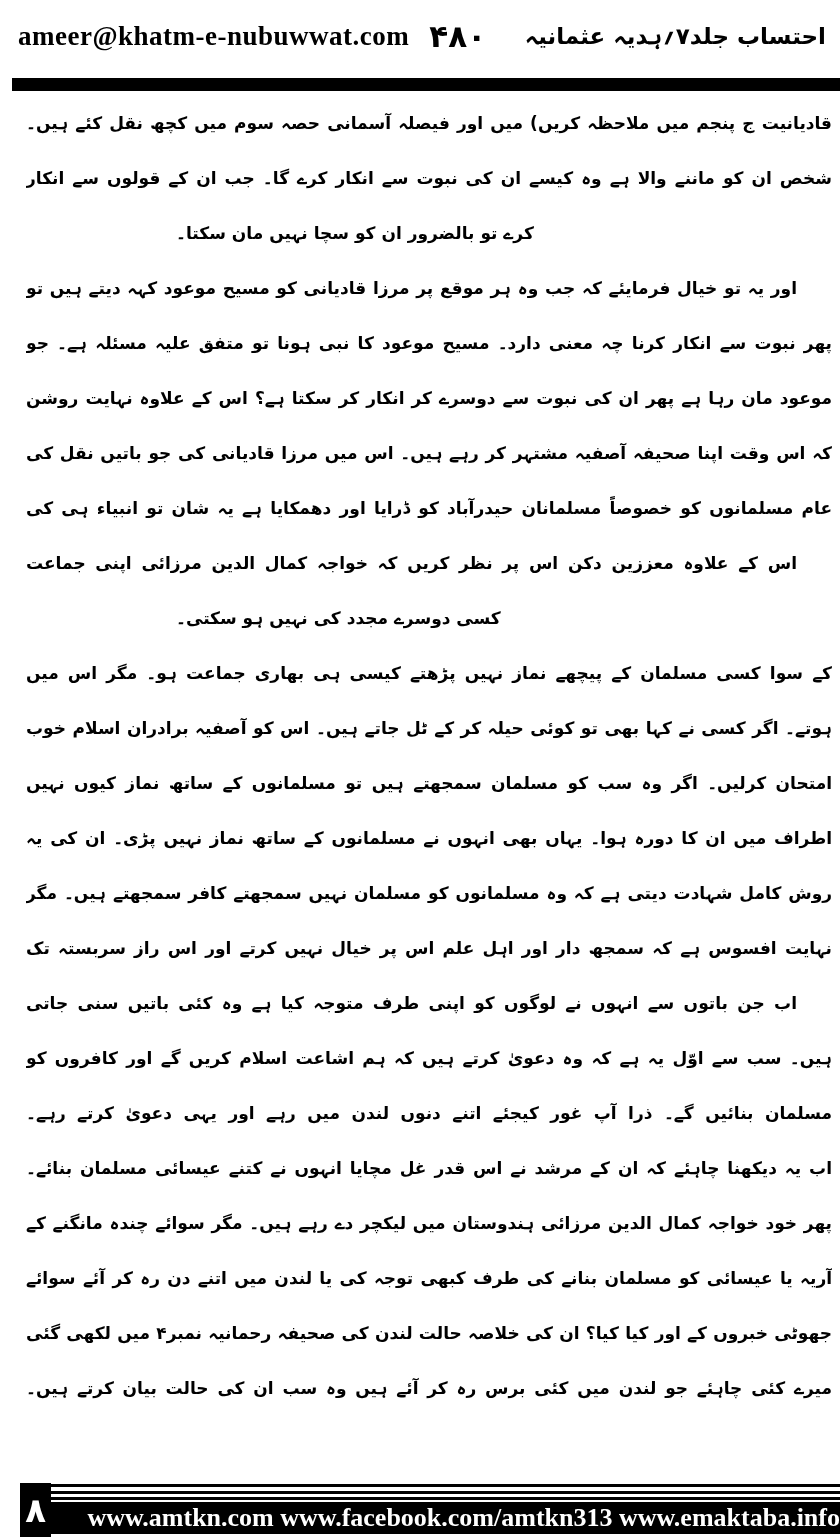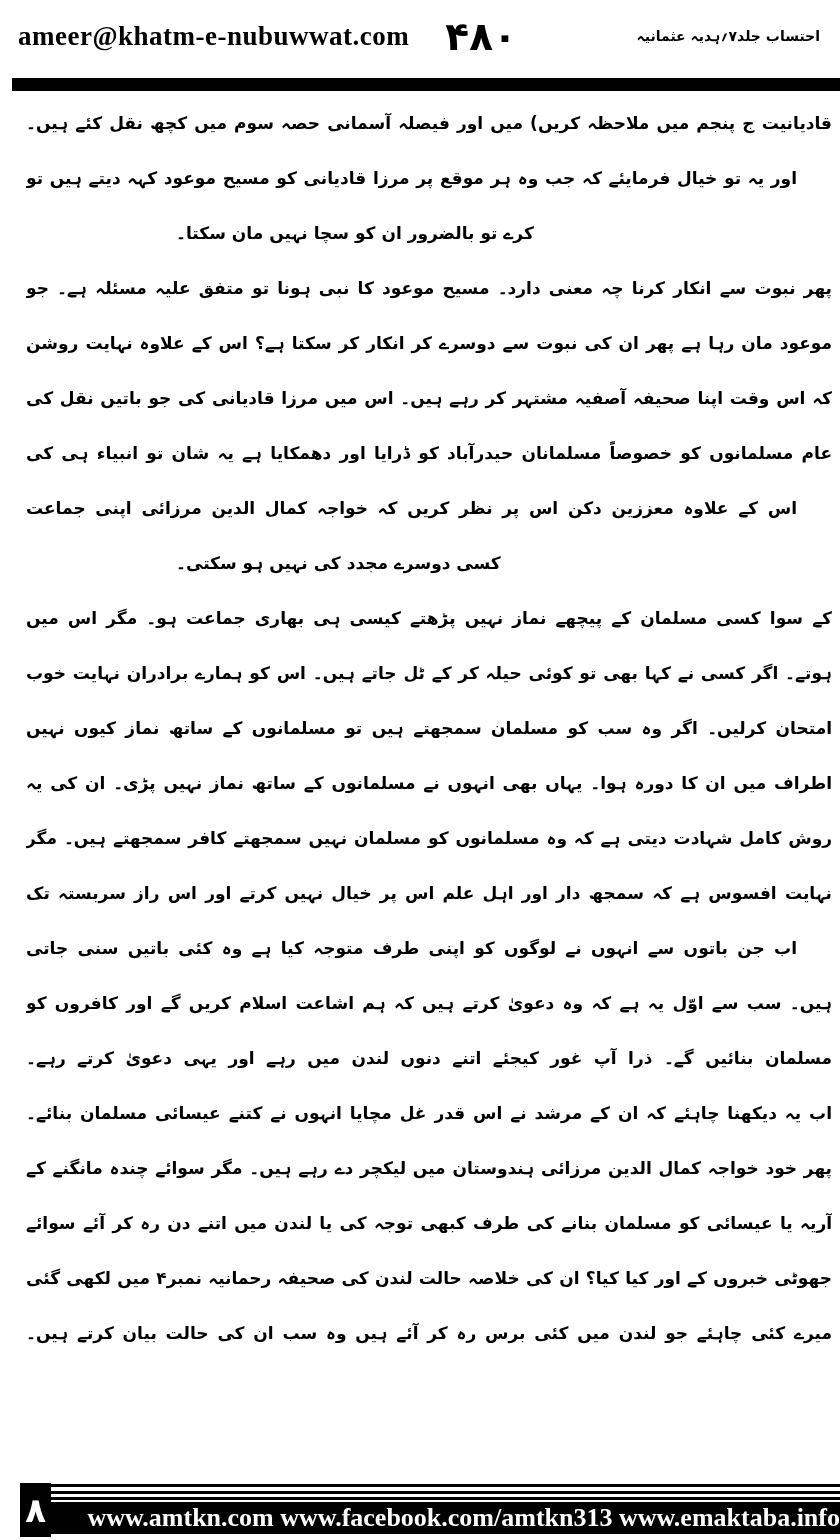--- a/index.html
+++ b/index.html
@@ -10,45 +10,45 @@
     height: 1540px;
     margin: 0 auto;
     background: #ffffff;
     color: #000000;
     overflow: hidden;
     font-family: "DejaVu Sans", sans-serif;
   }
   
   .header {
     position: absolute;
-    top: 12px; left: 18px; right: 12px;
+    top: 12px; left: 18px; right: 6px;
     height: 48px;
     display: flex;
     align-items: center;
   }
   .email {
     font-family: "Liberation Serif", serif;
     font-weight: bold;
     font-size: 27px;
     letter-spacing: 0.5px;
     white-space: nowrap;
   }
   .pagenum {
     font-family: "DejaVu Sans", sans-serif;
     direction: rtl;
     font-weight: bold;
-    font-size: 39px;
-    margin-left: 36px;
+    font-size: 31px;
+    margin-left: 20px;
     white-space: nowrap;
   }
   .booktitle {
     margin-left: auto;
     direction: rtl;
     font-weight: bold;
-    font-size: 14px;
+    font-size: 23px;
     padding-right: 8px;
     white-space: nowrap;
   }
   .rule {
     position: absolute;
     top: 78px; left: 12px; right: 0;
     height: 13px;
     background: #000;
   }
   
@@ -127,30 +127,31 @@
   <div class="header">
     <span class="email">ameer@khatm-e-nubuwwat.com</span>
     <span class="pagenum">۴۸۰</span>
     <span class="booktitle">احتساب جلد۷؍ہدیہ عثمانیہ</span>
   </div>
 
   <div class="rule"></div>
 
   <div class="bodytext" id="bodytext">
       <div class="line full">قادیانیت ج پنجم میں ملاحظہ کریں) میں اور فیصلہ آسمانی حصہ سوم میں کچھ نقل کئے ہیں۔ پھر جو</div>
+      <div class="line full">شخص ان کو ماننے والا ہے وہ کیسے ان کی نبوت سے انکار کرے گا۔ جب ان کے قولوں سے انکار</div>
+      <div class="line short">کرے تو بالضرور ان کو سچا نہیں مان سکتا۔</div>
       <div class="line indent">اور یہ تو خیال فرمایئے کہ جب وہ ہر موقع پر مرزا قادیانی کو مسیح موعود کہہ دیتے ہیں تو</div>
-      <div class="line short">کرے تو بالضرور ان کو سچا نہیں مان سکتا۔</div>
       <div class="line full">پھر نبوت سے انکار کرنا چہ معنی دارد۔ مسیح موعود کا نبی ہونا تو متفق علیہ مسئلہ ہے۔ جو شخص انہیں مسیح</div>
       <div class="line full">موعود مان رہا ہے پھر ان کی نبوت سے دوسرے کر انکار کر سکتا ہے؟ اس کے علاوہ نہایت روشن ہے</div>
       <div class="line full">کہ اس وقت اپنا صحیفہ آصفیہ مشتہر کر رہے ہیں۔ اس میں مرزا قادیانی کی جو باتیں نقل کی ہیں۔</div>
       <div class="line full">عام مسلمانوں کو خصوصاً مسلمانان حیدرآباد کو ڈرایا اور دھمکایا ہے یہ شان تو انبیاء ہی کی ہوتی ہے۔</div>
       <div class="line indent">اس کے علاوہ معززین دکن اس پر نظر کریں کہ خواجہ کمال الدین مرزائی اپنی جماعت</div>
       <div class="line short">کسی دوسرے مجدد کی نہیں ہو سکتی۔</div>
       <div class="line full">کے سوا کسی مسلمان کے پیچھے نماز نہیں پڑھتے کیسی ہی بھاری جماعت ہو۔ مگر اس میں شریک نہیں</div>
-      <div class="line full">ہوتے۔ اگر کسی نے کہا بھی تو کوئی حیلہ کر کے ٹل جاتے ہیں۔ اس کو ہمارے برادران نہایت خوب</div>
+      <div class="line full">ہوتے۔ اگر کسی نے کہا بھی تو کوئی حیلہ کر کے ٹل جاتے ہیں۔ اس کو آصفیہ برادران اسلام خوب</div>
       <div class="line full">امتحان کرلیں۔ اگر وہ سب کو مسلمان سمجھتے ہیں تو مسلمانوں کے ساتھ نماز کیوں نہیں پڑھتے۔ اس</div>
       <div class="line full">اطراف میں ان کا دورہ ہوا۔ یہاں بھی انہوں نے مسلمانوں کے ساتھ نماز نہیں پڑی۔ ان کی یہ</div>
       <div class="line full">روش کامل شہادت دیتی ہے کہ وہ مسلمانوں کو مسلمان نہیں سمجھتے کافر سمجھتے ہیں۔ مگر افسوس اور</div>
       <div class="line full">نہایت افسوس ہے کہ سمجھ دار اور اہل علم اس پر خیال نہیں کرتے اور اس راز سربستہ تک نہیں پہنچتے۔</div>
       <div class="line indent">اب جن باتوں سے انہوں نے لوگوں کو اپنی طرف متوجہ کیا ہے وہ کئی باتیں سنی جاتی</div>
       <div class="line full">ہیں۔ سب سے اوّل یہ ہے کہ وہ دعویٰ کرتے ہیں کہ ہم اشاعت اسلام کریں گے اور کافروں کو</div>
       <div class="line full">مسلمان بنائیں گے۔ ذرا آپ غور کیجئے اتنے دنوں لندن میں رہے اور یہی دعویٰ کرتے رہے۔</div>
       <div class="line full">اب یہ دیکھنا چاہئے کہ ان کے مرشد نے اس قدر غل مچایا انہوں نے کتنے عیسائی مسلمان بنائے۔</div>
       <div class="line full">پھر خود خواجہ کمال الدین مرزائی ہندوستان میں لیکچر دے رہے ہیں۔ مگر سوائے چندہ مانگنے کے کسی</div>
       <div class="line full">آریہ یا عیسائی کو مسلمان بنانے کی طرف کبھی توجہ کی یا لندن میں اتنے دن رہ کر آئے سوائے</div>

